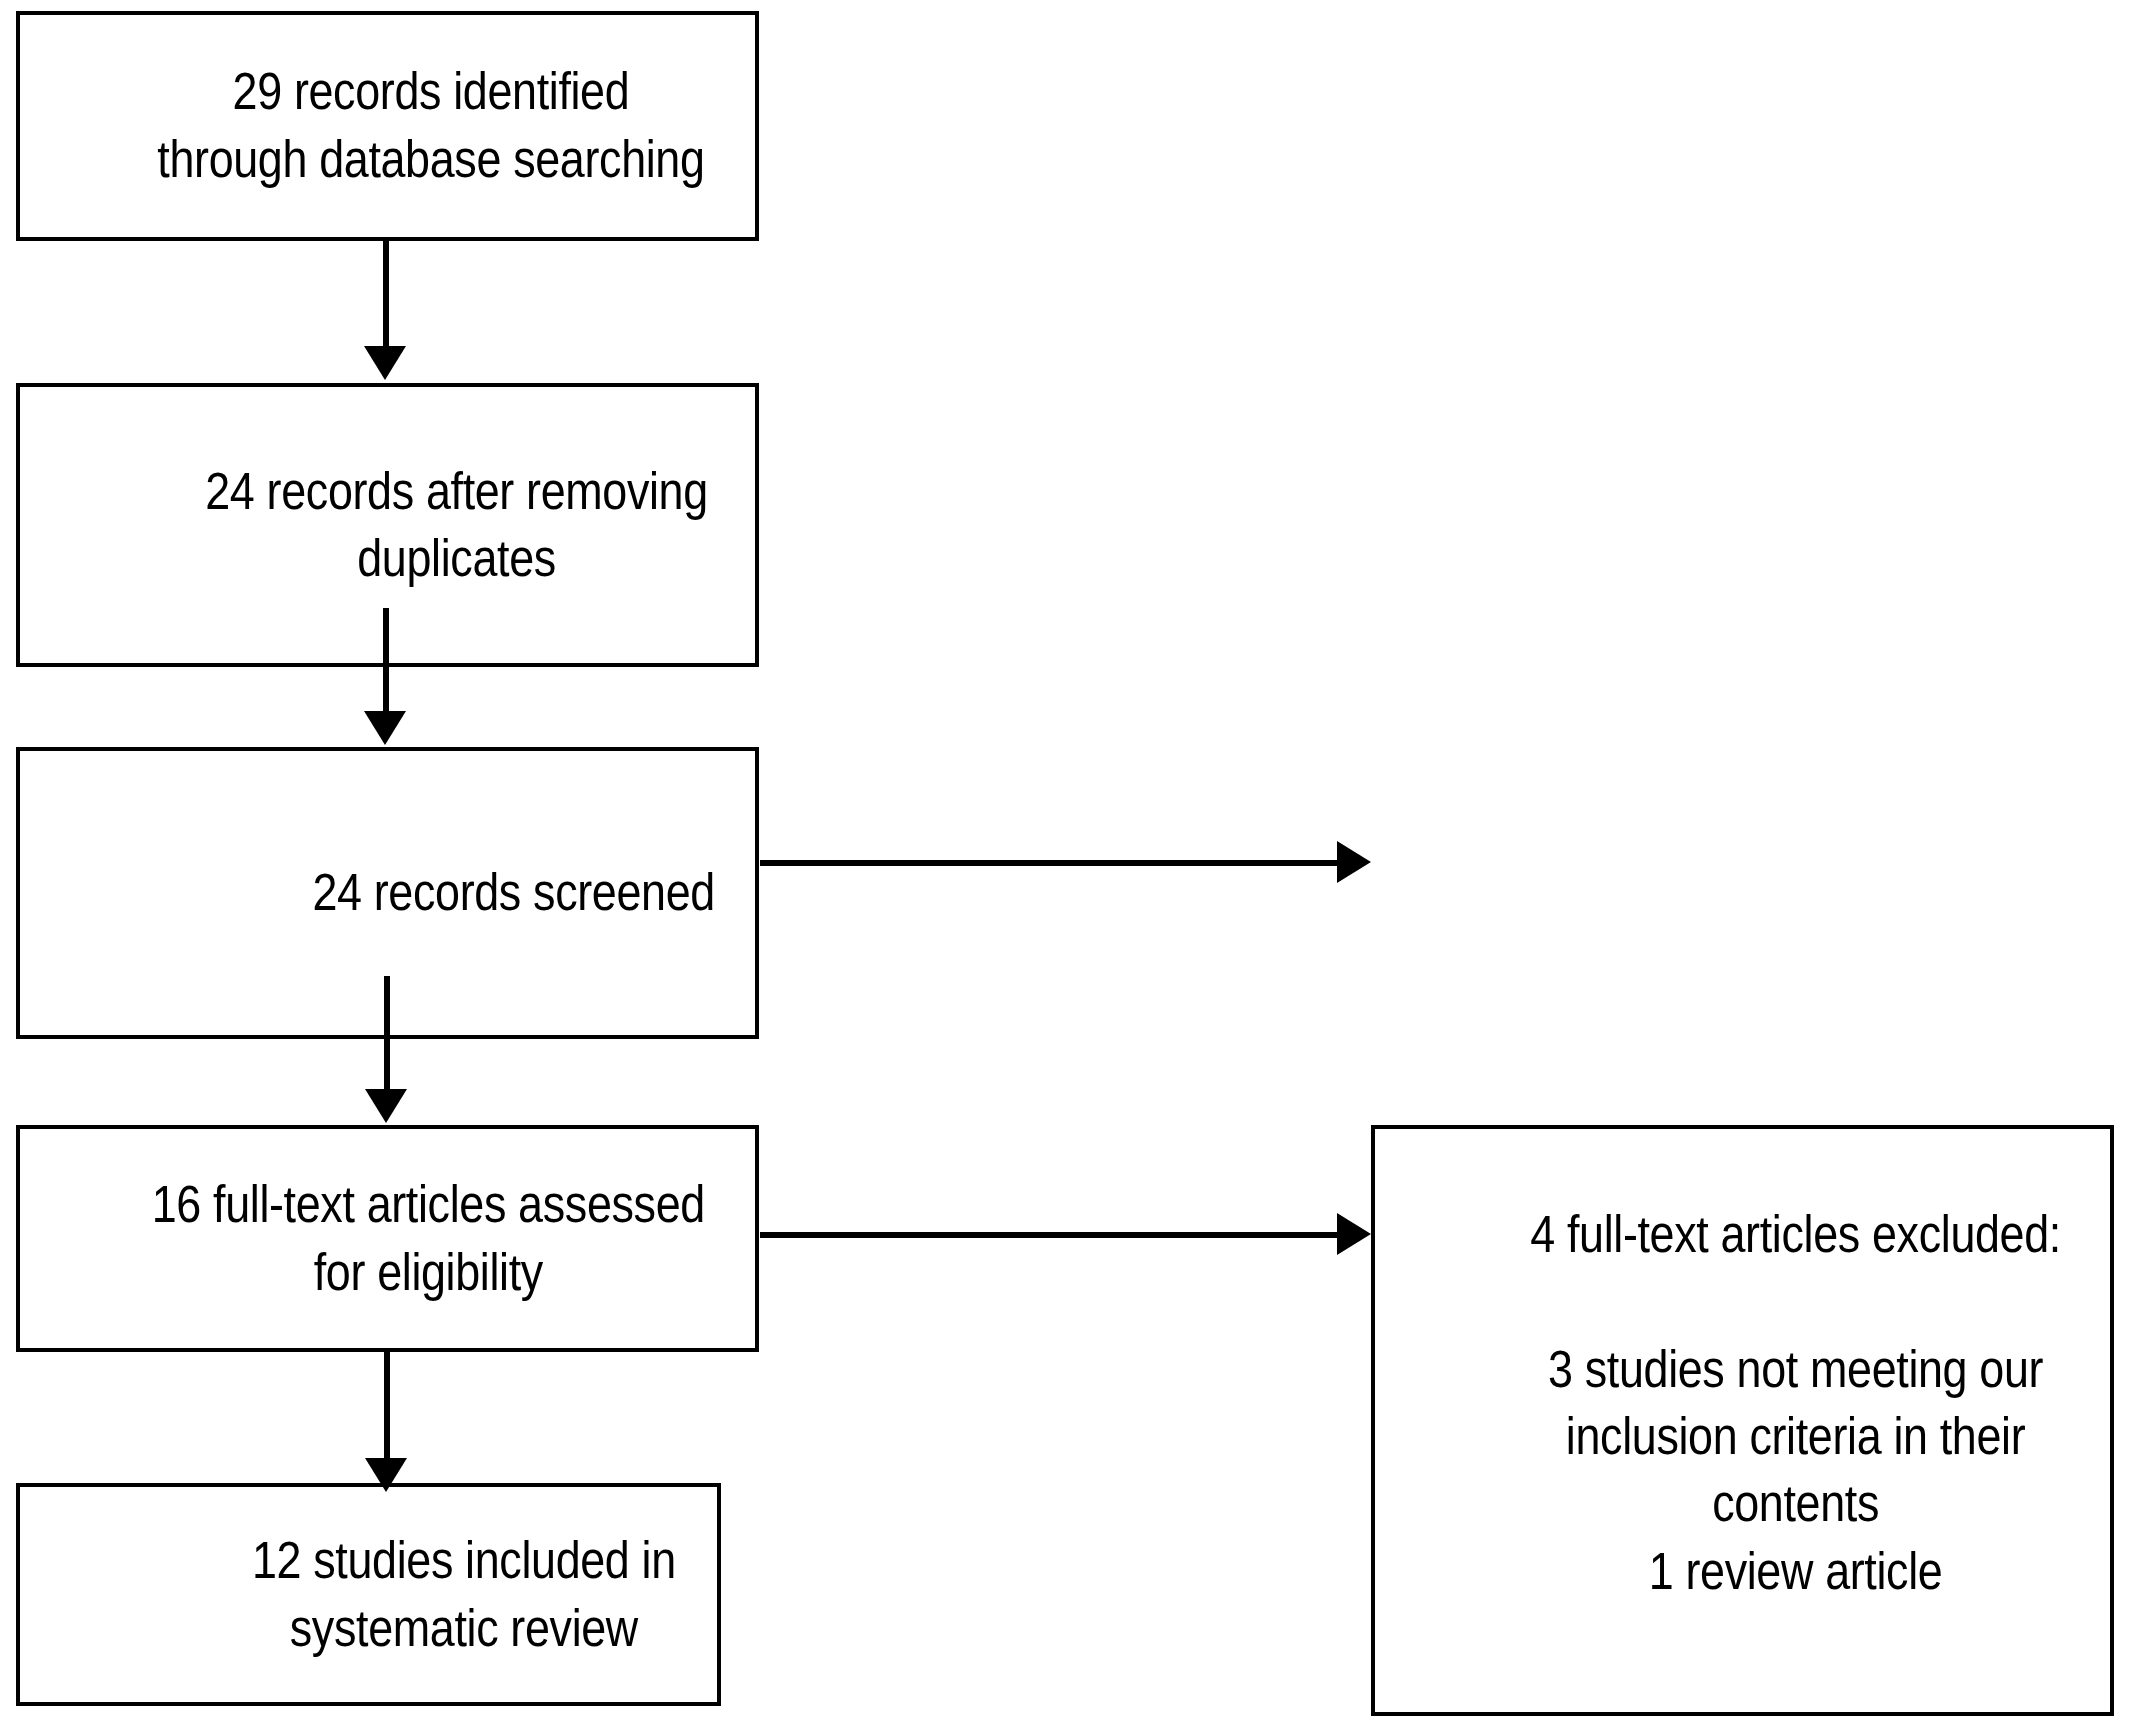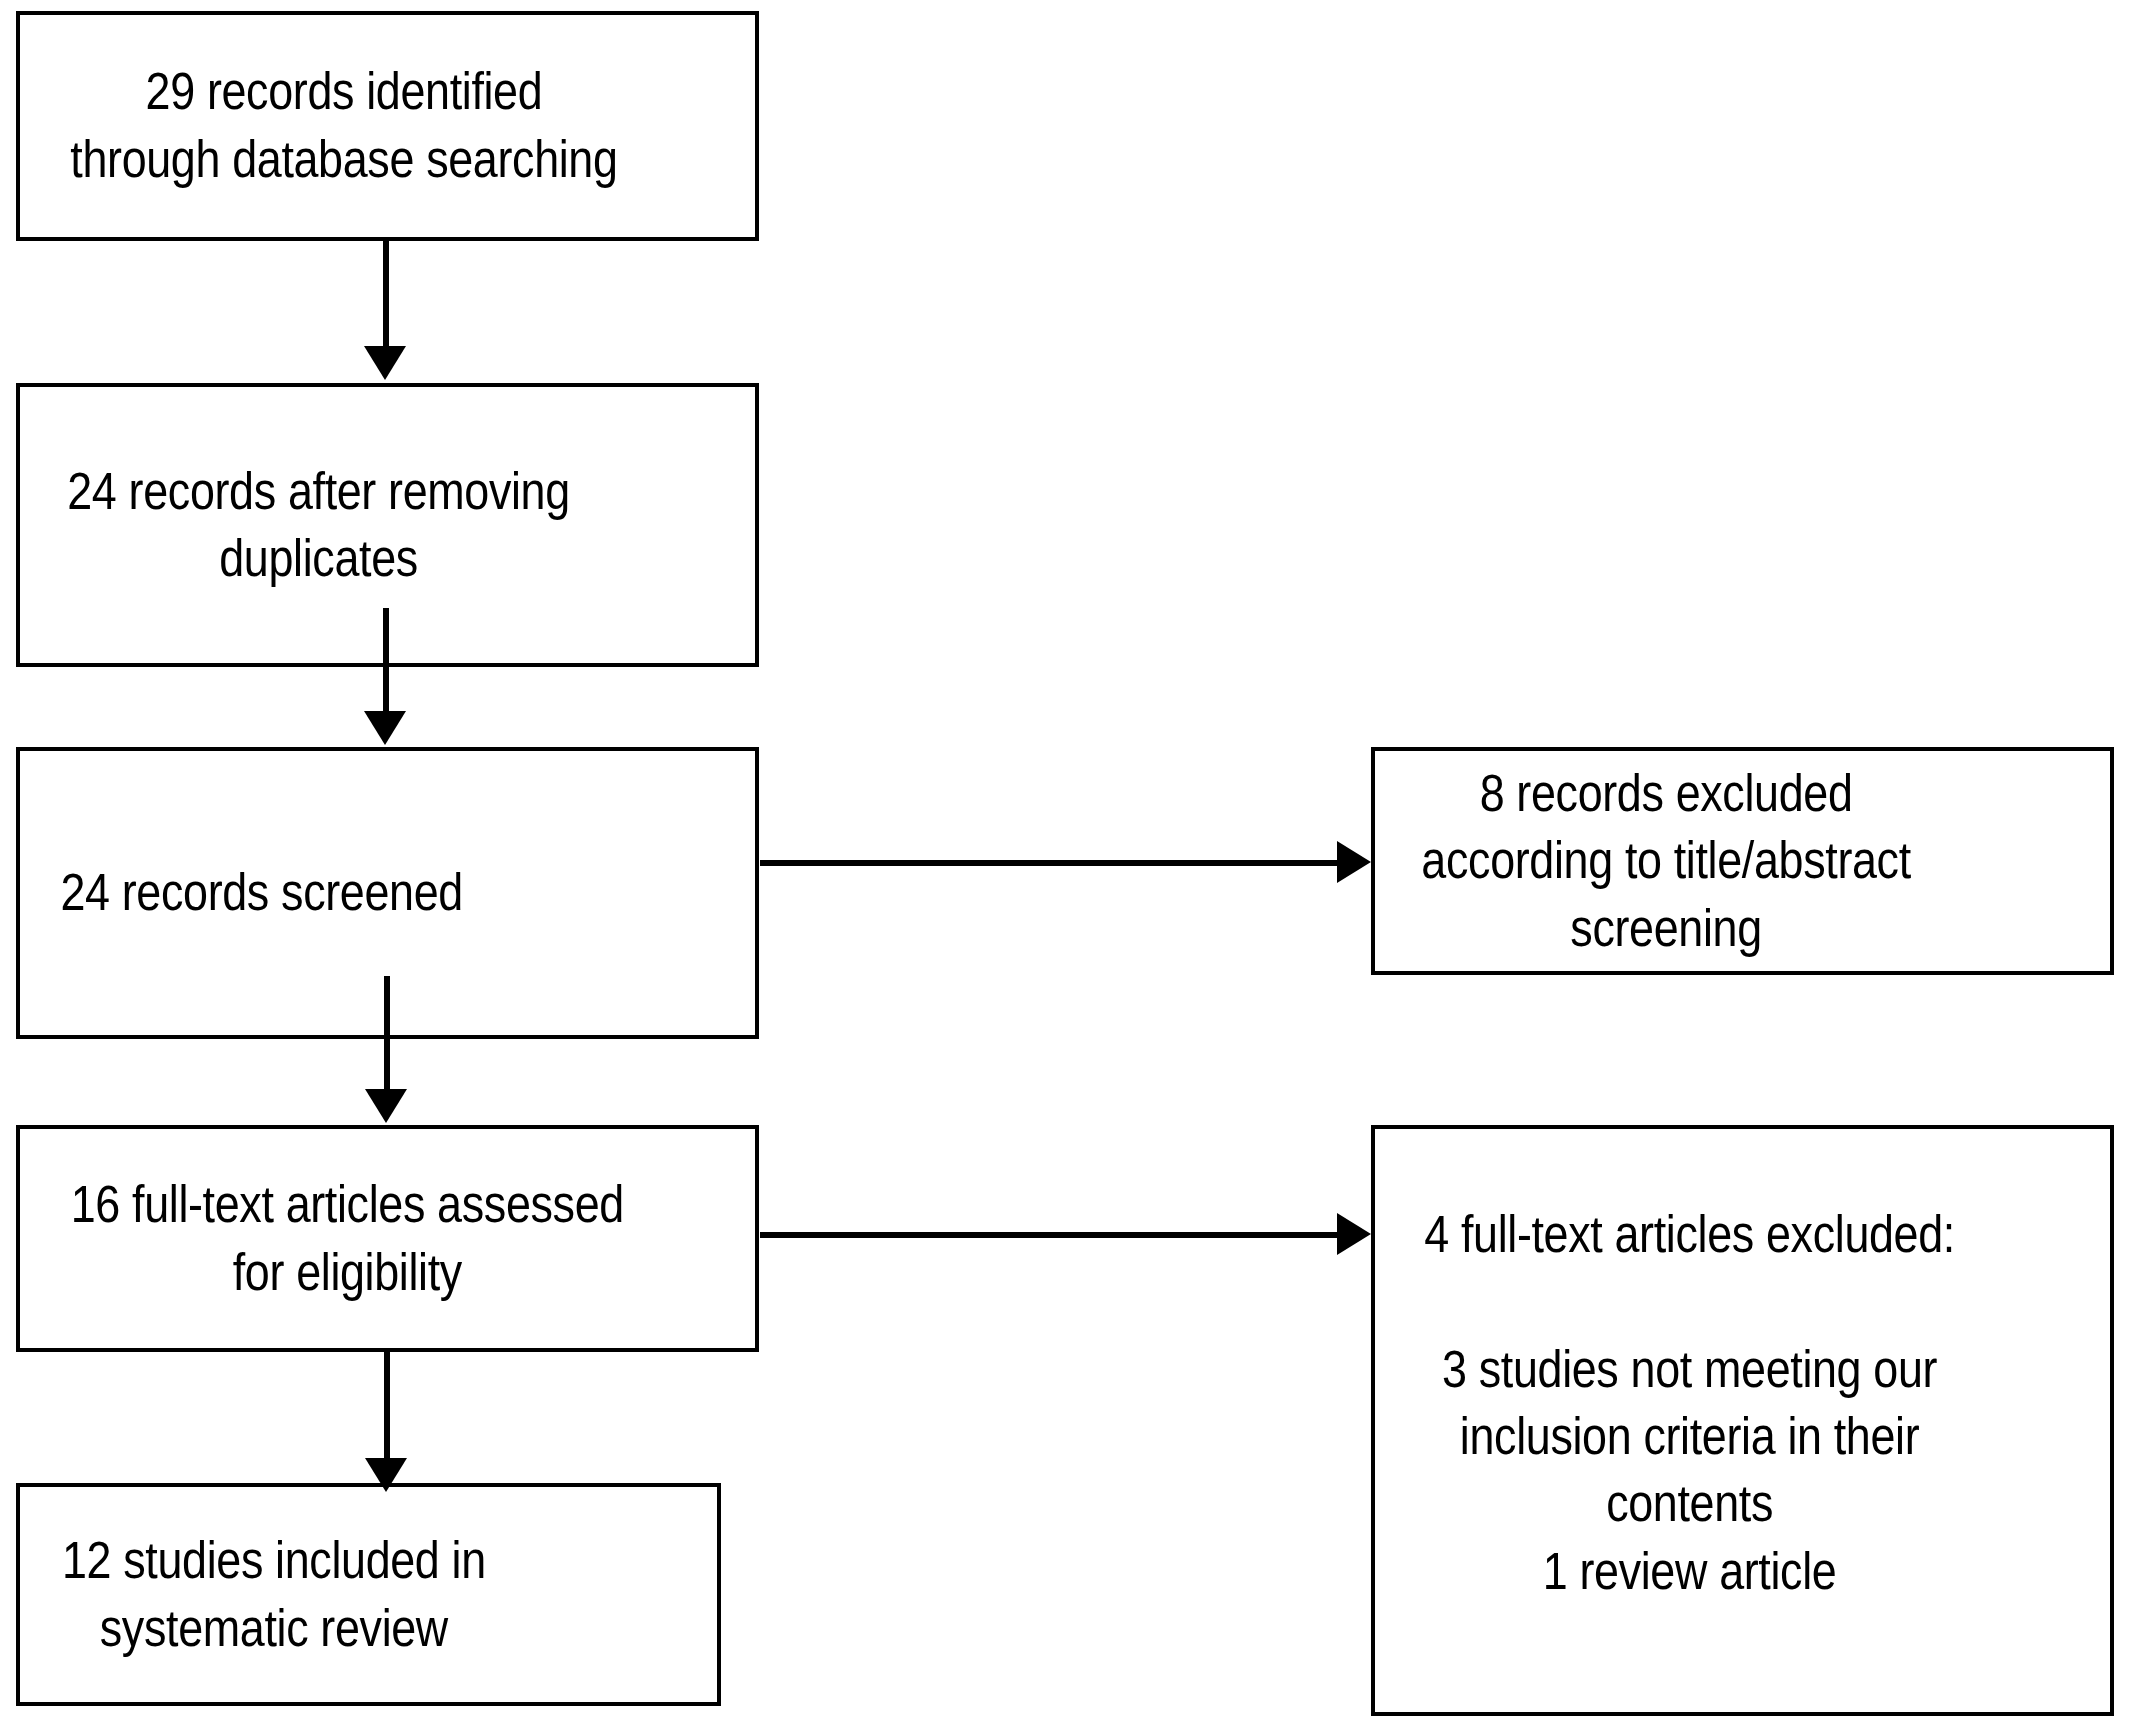--- a/index.html
+++ b/index.html
@@ -16,21 +16,21 @@
     font-family: "Liberation Sans", "DejaVu Sans", sans-serif;
     overflow: hidden;
   }
   .node {
     position: absolute;
     box-sizing: border-box;
     border: 4.1px solid #000000;
     background: #ffffff;
     display: flex;
     align-items: center;
-    justify-content: flex-start;
+    justify-content: flex-end;
     text-align: center;
   }
   .node-label {
     font-size: 51px;
     line-height: 1.32;
     color: #000000;
     letter-spacing: -0.4px;
     transform: scaleX(0.88);
     transform-origin: center center;
     white-space: pre-line;
@@ -117,25 +117,20 @@
   <div class="node" id="box-fulltext">
     <div class="node-label">16 full-text articles assessed
 for eligibility</div>
   </div>
 
   <div class="node" id="box-included">
     <div class="node-label">12 studies included in
 systematic review</div>
   </div>
 
-  <div class="node" id="box-excluded-screening">
-    <div class="node-label">8 records excluded
-according to title/abstract
-screening</div>
-  </div>
 
   <div class="node" id="box-excluded-fulltext">
     <div class="node-label">4 full-text articles excluded:
 
 3 studies not meeting our
 inclusion criteria in their
 contents
 1 review article</div>
   </div>
 

